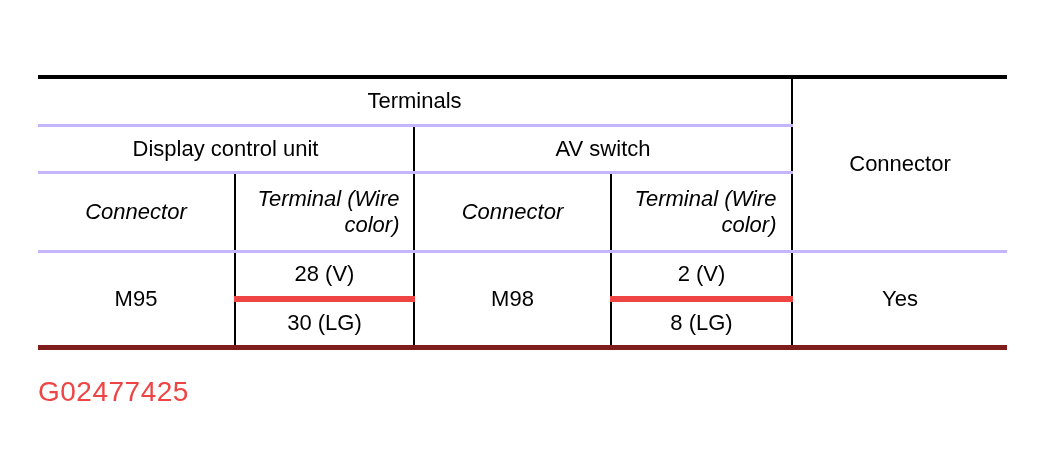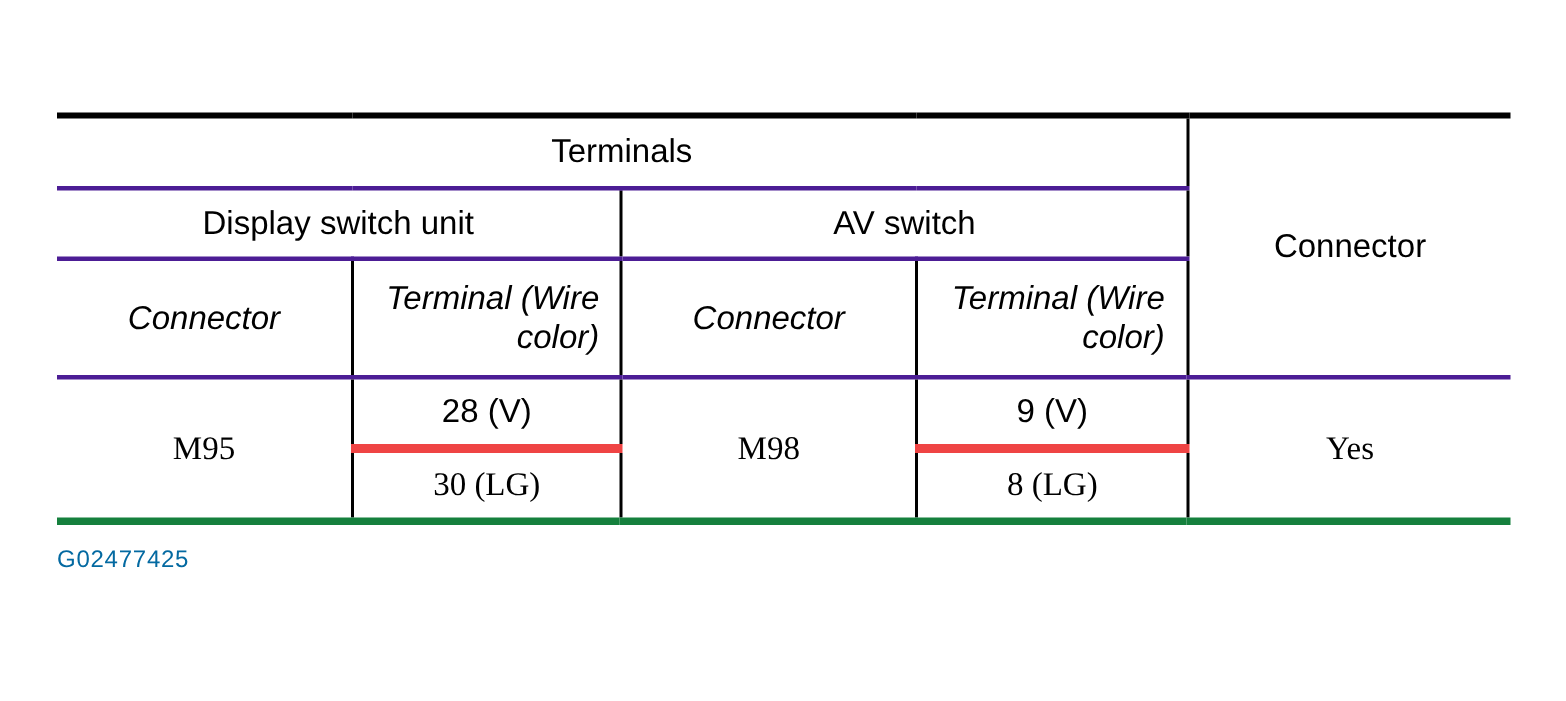--- a/index.html
+++ b/index.html
@@ -27,41 +27,41 @@
   table.continuity-table td {
     padding: 0;
     text-align: center;
     vertical-align: middle;
     font-size: 22px;
     line-height: 1.18;
     color: #000000;
   }
   
   .bt4 { border-top: 4px solid #000; }
-  .bb3 { border-bottom: 3px solid #4c1d95; }
+  .bb3 { border-bottom: 3px solid #c4b5fd; }
   .bb2 { border-bottom: 6px solid #ef4444; }
-  .bb5 { border-bottom: 5px solid #15803d; font-family: Liberation Serif, serif; }
+  .bb5 { border-bottom: 5px solid #7f1d1d; }
   .bl2 { border-left: 2px solid #000; }
   .br2 { border-right: 2px solid #000; }
   tr.r1 { height: 48px; }
   tr.r2 { height: 47px; }
   tr.r3 { height: 79px; font-style: italic; }
   tr.r4 { height: 48px; }
   tr.r5 { height: 48px; }
   .wrap-cell {
     display: inline-block;
     max-width: 150px; 
     text-align: right;
   }
   .figure-id {
     position: absolute;
     left: 38px;
-    top: 365px;
-    font-size: 16px;
-    color: #0369a1;
+    top: 376px;
+    font-size: 28px;
+    color: #ef4444;
     letter-spacing: 0.5px;
   }
 </style>
 </head>
 <body>
 
 <div class="page">
 
   <table class="continuity-table">
     <colgroup>
@@ -70,34 +70,34 @@
       <col style="width:197px">
       <col style="width:181px">
       <col style="width:215px">
     </colgroup>
     <tbody>
       <tr class="r1">
         <td colspan="4" class="bt4 bb3 br2">Terminals</td>
         <td rowspan="3" class="bt4 bb3 bl2">Connector</td>
       </tr>
       <tr class="r2">
-        <td colspan="2" class="bb3 br2">Display switch unit</td>
+        <td colspan="2" class="bb3 br2">Display control unit</td>
         <td colspan="2" class="bb3 bl2 br2">AV switch</td>
       </tr>
       <tr class="r3">
         <td class="bb3 br2">Connector</td>
         <td class="bb3 bl2 br2"><span class="wrap-cell">Terminal (Wire color)</span></td>
         <td class="bb3 bl2 br2">Connector</td>
         <td class="bb3 bl2 br2"><span class="wrap-cell">Terminal (Wire color)</span></td>
       </tr>
       <tr class="r4">
         <td rowspan="2" class="br2 bb5">M95</td>
         <td class="bb2 bl2 br2">28 (V)</td>
         <td rowspan="2" class="bl2 br2 bb5">M98</td>
-        <td class="bb2 bl2 br2">9 (V)</td>
+        <td class="bb2 bl2 br2">2 (V)</td>
         <td rowspan="2" class="bl2 bb5">Yes</td>
       </tr>
       <tr class="r5">
         <td class="bb5 bl2 br2">30 (LG)</td>
         <td class="bb5 bl2 br2">8 (LG)</td>
       </tr>
     </tbody>
   </table>
 
   <div class="figure-id">G02477425</div>

